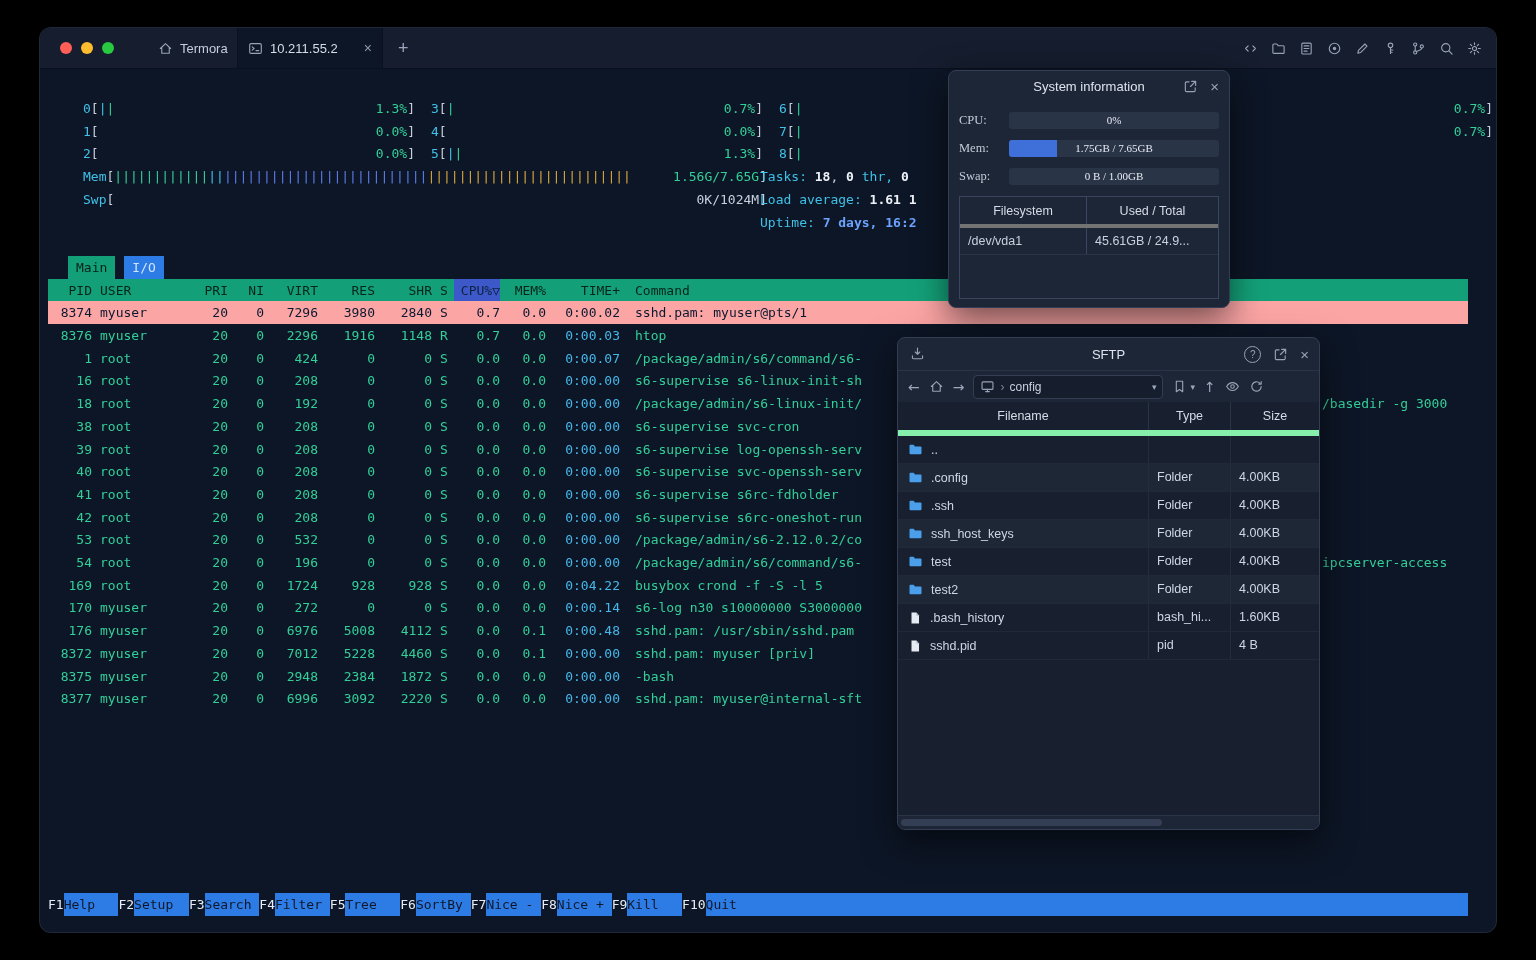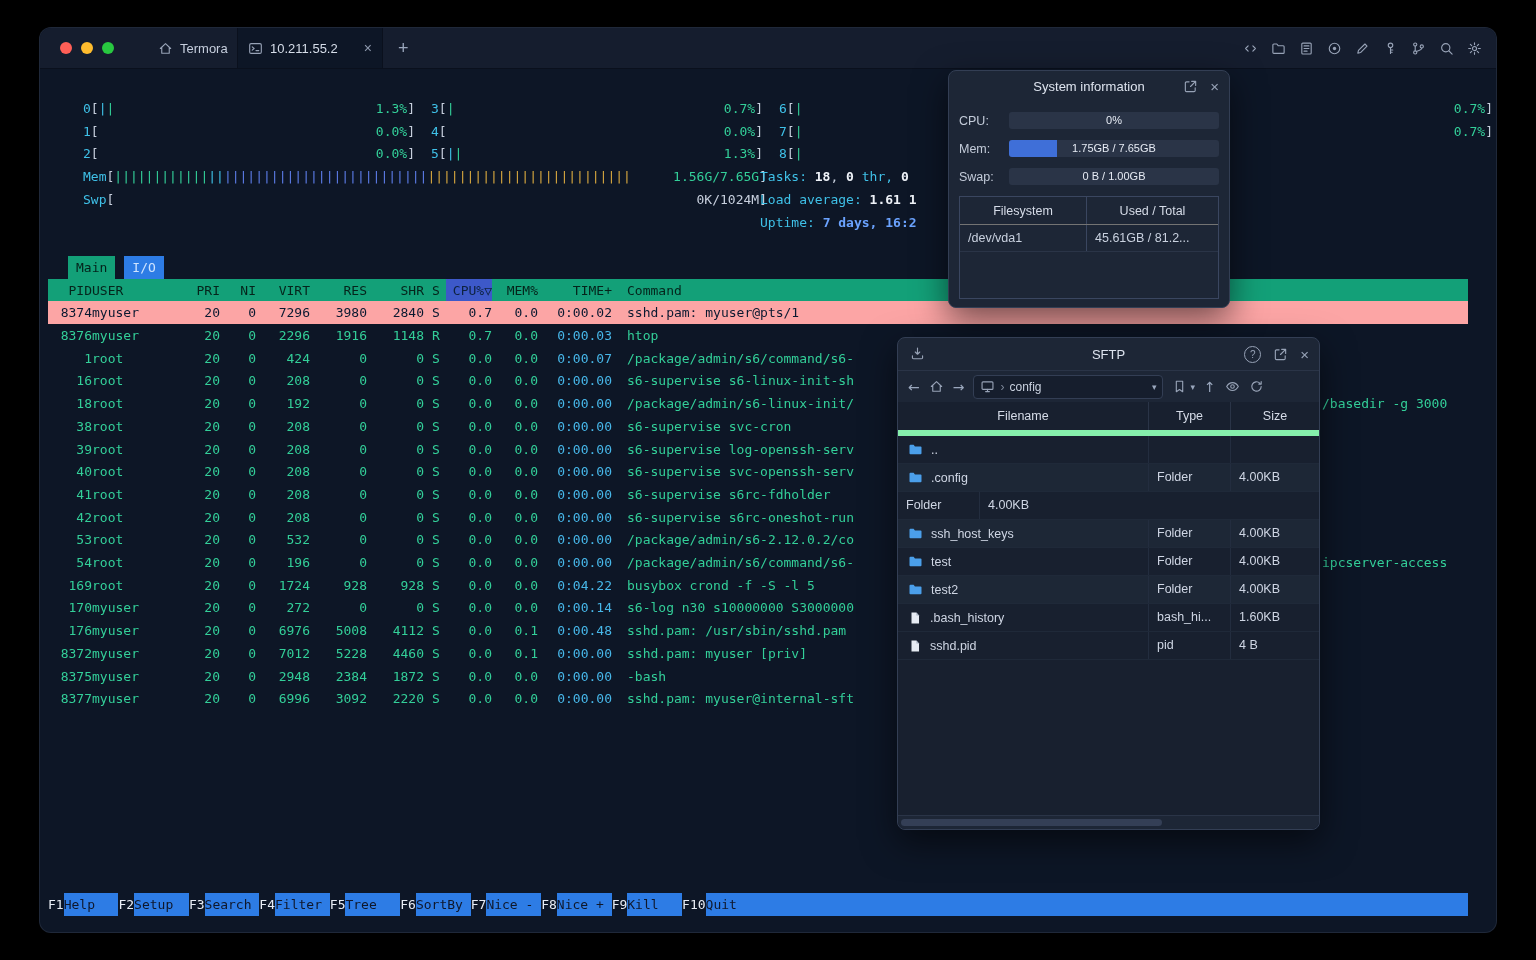--- a/index.html
+++ b/index.html
@@ -36,21 +36,21 @@
   .htab.active{background:#13a078;color:#04211a;}
   .proc-header,.proc-row,.fnbar{display:flex;left:8px;width:1420px;}
   .proc-header{background:#13a078;}
   .proc-header span{color:#05241b;}
   .proc-header .sorted{background:#3d59c9;color:#0e2240;}
   .proc-row span{color:#33cf99;}
   .proc-row .c-time{color:#47b7e9;}
   .proc-row.selected{background:#fca5a5;}
   .proc-row.selected span{color:#0a1930;}
   .c-pid{width:44px;text-align:right}
-  .c-user{width:88px;}
+  .c-user{width:88px;margin-left:8px}
   .c-pri{width:40px;text-align:right}
   .c-ni{width:36px;text-align:right}
   .c-virt{width:54px;text-align:right}
   .c-res{width:57px;text-align:right}
   .c-shr{width:57px;text-align:right}
   .c-s{width:14px;margin-left:8px}
   .c-cpu{width:46px;text-align:right}
   .c-mem{width:46px;text-align:right}
   .c-time{width:74px;text-align:right}
   .c-cmd{margin-left:15px;flex:1;white-space:pre;overflow:hidden}
@@ -59,27 +59,27 @@
   .ffill{flex:1;background:#2d7ce5;}
   
   .panel{position:absolute;background:#1d2636;border:1px solid #333e54;border-radius:8px;
     box-shadow:0 12px 34px rgba(0,0,0,.55);z-index:10;font-size:12.5px;color:#c9d1df;}
   .panel-sys{left:948px;top:70px;width:280px;height:236px;}
   .panel-sftp{left:897px;top:337px;width:421px;height:491px;}
   .sp-header{height:30px;display:flex;align-items:center;justify-content:center;position:relative;
     color:#dde3ee;font-size:13px;}
   .h-icons{position:absolute;right:10px;top:0;height:30px;display:flex;align-items:center;gap:12px;color:#97a2b6;}
   .x{font-size:15px;line-height:1;color:#97a2b6;}
-  .sp-row{display:flex;align-items:center;padding:0 10px;margin-top:11px;}
+  .sp-row{display:flex;align-items:center;padding:0 10px;margin-top:11px;font-family:Liberation Serif, serif;}
   .sp-label{width:50px;color:#c3cbd9;font-size:12.5px;}
   .bar{flex:1;height:17px;background:#2a3447;border-radius:3px;position:relative;overflow:hidden;}
   .bar-fill{position:absolute;left:0;top:0;bottom:0;background:#3f6fd8;}
   .bar-text{position:absolute;inset:0;text-align:center;line-height:17px;font-size:11px;color:#e6ebf4;}
   .fs-table{margin:11px 10px 0 10px;border:1px solid #3a4660;height:103px;box-sizing:border-box;}
-  .fs-head{display:flex;height:27px;border-bottom:1px solid #737373;align-items:center;color:#d6dce8;}
+  .fs-head{display:flex;height:27px;border-bottom:4px solid #737373;align-items:center;color:#d6dce8;}
   .fs-c1{flex:1;text-align:center;border-right:1px solid #3a4660;height:100%;display:flex;align-items:center;justify-content:center;}
   .fs-c2{width:131px;text-align:center;height:100%;display:flex;align-items:center;justify-content:center;}
   .fs-row{display:flex;height:26px;border-bottom:1px solid #2a3447;align-items:center;color:#c9d1df;}
   .fs-row .fs-c1,.fs-row .fs-c2{justify-content:flex-start;padding-left:8px;box-sizing:border-box;}
   
   .sf-header{height:32px;display:flex;align-items:center;justify-content:center;position:relative;
     color:#dde3ee;font-size:13px;border-bottom:1px solid #2a3447;}
   .sf-dl{position:absolute;left:12px;top:8px;color:#97a2b6;}
   .sf-header .h-icons{height:32px;}
   .helpq{width:15px;height:15px;border:1px solid #97a2b6;border-radius:50%;display:inline-flex;
@@ -270,21 +270,21 @@
       <span class="bar-text">0 B / 1.00GB</span>
     </div>
   </div>
   <div class="fs-table">
     <div class="fs-head">
       <span class="fs-c1">Filesystem</span>
       <span class="fs-c2">Used / Total</span>
     </div>
     <div class="fs-row">
       <span class="fs-c1">/dev/vda1</span>
-      <span class="fs-c2">45.61GB / 81.2...</span>
+      <span class="fs-c2">45.61GB / 24.9...</span>
     </div>
   </div>
 </div>
 
 <div class="panel panel-sftp">
   <div class="sf-header">
     <span class="sf-dl icon">
         <svg width="15" height="15" viewBox="0 0 16 16" fill="none" stroke="currentColor" stroke-width="1.2" stroke-linecap="round" stroke-linejoin="round">
           <path d="M8 2.2v6.6M5.6 6.4L8 8.8l2.4-2.4M2.6 10.4v2a1.2 1.2 0 001.2 1.2h8.4a1.2 1.2 0 001.2-1.2v-2"></path>
         </svg>
@@ -367,20 +367,28 @@
               <svg width="15" height="15" viewBox="0 0 16 16">
                 <path d="M1.6 4a1 1 0 011-1h3.4l1.4 1.7h6a1 1 0 011 1V12a1 1 0 01-1 1H2.6a1 1 0 01-1-1z" fill="#4b9fea"></path>
               </svg>
             </span>
             <span>.config</span>
           </span>
           <span class="sfc-type">Folder</span>
           <span class="sfc-size">4.00KB</span>
         </div>
         <div class="sf-row">
+          <span class="sfc-name">
+            <span class="fico">
+              <svg width="15" height="15" viewBox="0 0 16 16">
+                <path d="M1.6 4a1 1 0 011-1h3.4l1.4 1.7h6a1 1 0 011 1V12a1 1 0 01-1 1H2.6a1 1 0 01-1-1z" fill="#4b9fea"></path>
+              </svg>
+            </span>
+            <span>.ssh</span>
+          </span>
           <span class="sfc-type">Folder</span>
           <span class="sfc-size">4.00KB</span>
         </div>
         <div class="sf-row alt">
           <span class="sfc-name">
             <span class="fico">
               <svg width="15" height="15" viewBox="0 0 16 16">
                 <path d="M1.6 4a1 1 0 011-1h3.4l1.4 1.7h6a1 1 0 011 1V12a1 1 0 01-1 1H2.6a1 1 0 01-1-1z" fill="#4b9fea"></path>
               </svg>
             </span>

